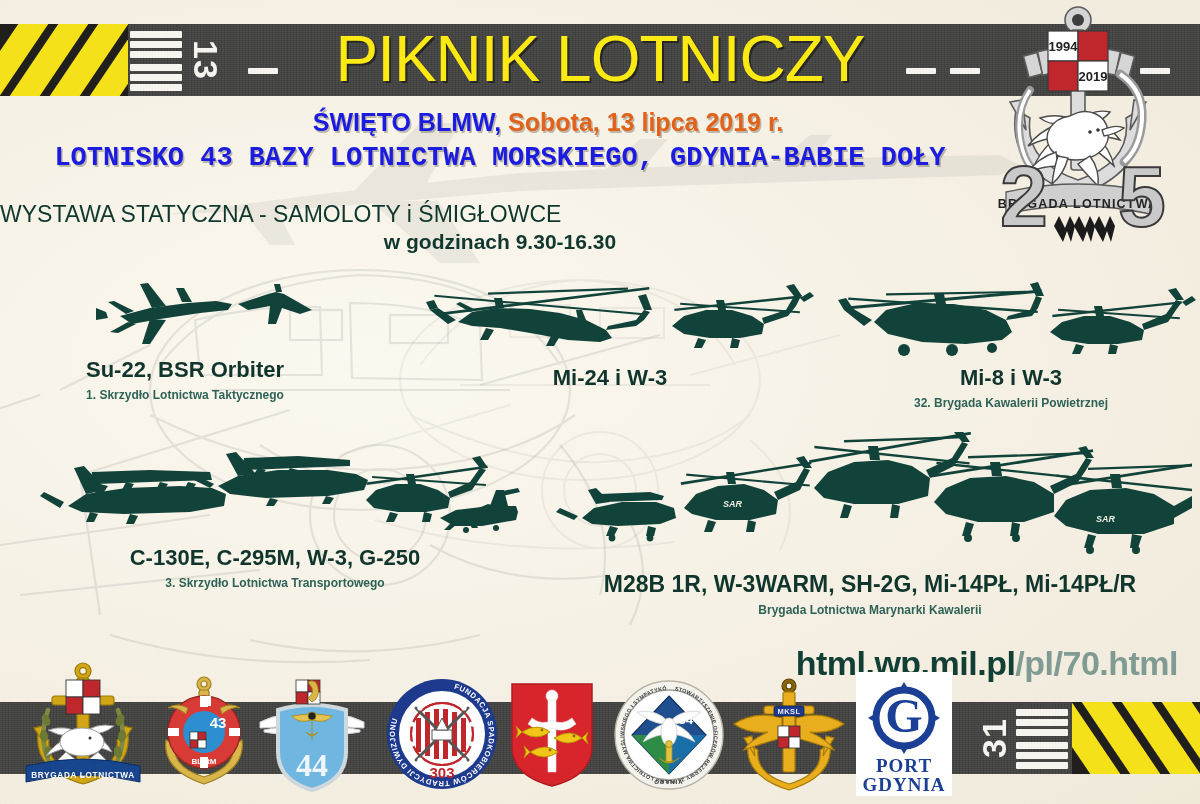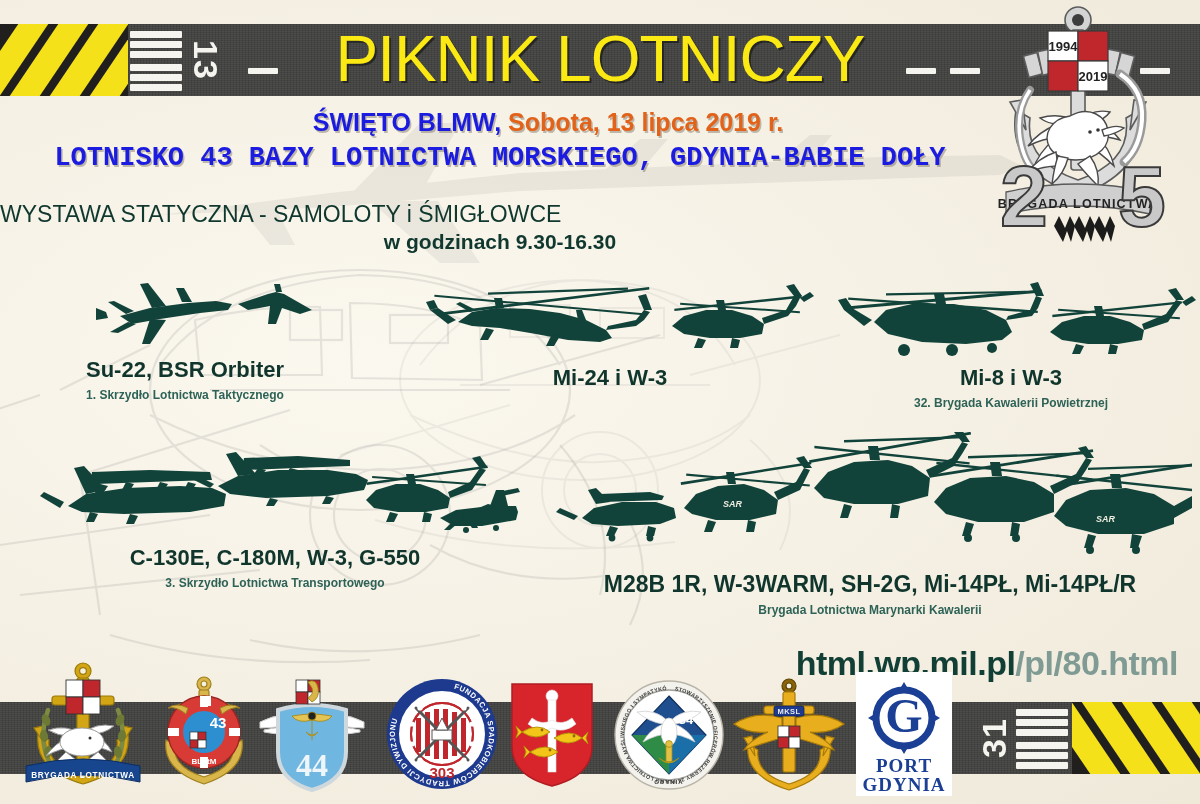--- a/index.html
+++ b/index.html
@@ -420,21 +420,21 @@
         <path d="M410 70 L426 62 L460 58 L486 58 L488 64 L486 72 L452 78 L424 78 Z"></path>
         <path d="M460 58 L466 42 L474 42 L478 58 Z"></path>
         <path d="M468 44 L488 40 L490 44 L472 48 Z"></path>
         <path d="M432 66 L442 80 L448 80 L442 66 Z"></path>
         <path d="M428 68 L414 82 L420 82 L434 70 Z"></path>
         <path d="M444 62 L458 56 L466 58 L452 64 Z"></path>
         <circle cx="436" cy="82" r="3"></circle>
         <circle cx="466" cy="80" r="3"></circle>
       </g>
     </svg>
-    <div class="nm">C-130E, C-180M, W-3, G-550</div>
+    <div class="nm">C-130E, C-295M, W-3, G-250</div>
     <div class="un">3. Skrzydło Lotnictwa Transportowego</div>
   </div>
 
   <div class="grp" style="left:548px;top:432px;width:644px">
     <svg class="art" width="644" height="135" viewBox="0 0 644 135">
       <g class="sil">
 
         <path d="M34 86 L46 76 L74 70 L108 70 L126 76 L128 86 L112 92 L70 94 L44 92 Z"></path>
         <path d="M30 84 L12 76 L8 80 L26 88 Z"></path>
         <path d="M48 72 L40 58 L48 56 L62 70 Z"></path>
@@ -487,21 +487,21 @@
         <circle cx="588" cy="118" r="4"></circle>
       </g>
       <text class="sar" x="175" y="75">SAR</text>
       <text class="sar" x="548" y="90">SAR</text>
     </svg>
     <div class="nm" style="font-size:23px">M28B 1R, W-3WARM, SH-2G, Mi-14PŁ, Mi-14PŁ/R</div>
     <div class="un">Brygada Lotnictwa Marynarki Kawalerii</div>
   </div>
 
   <div class="url">
-    <span class="dark">html.wp.mil.pl</span><span class="lite">/pl/80.html</span>
+    <span class="dark">html.wp.mil.pl</span><span class="lite">/pl/70.html</span>
   </div>
 
   <div class="runway bottom">
     <div class="chev-block right">
       <div class="chev" style="left:-6px"></div>
       <div class="chev" style="left:34px"></div>
       <div class="chev" style="left:74px"></div>
       <div class="chev" style="left:114px"></div>
     </div>
     <div class="thresh right">

